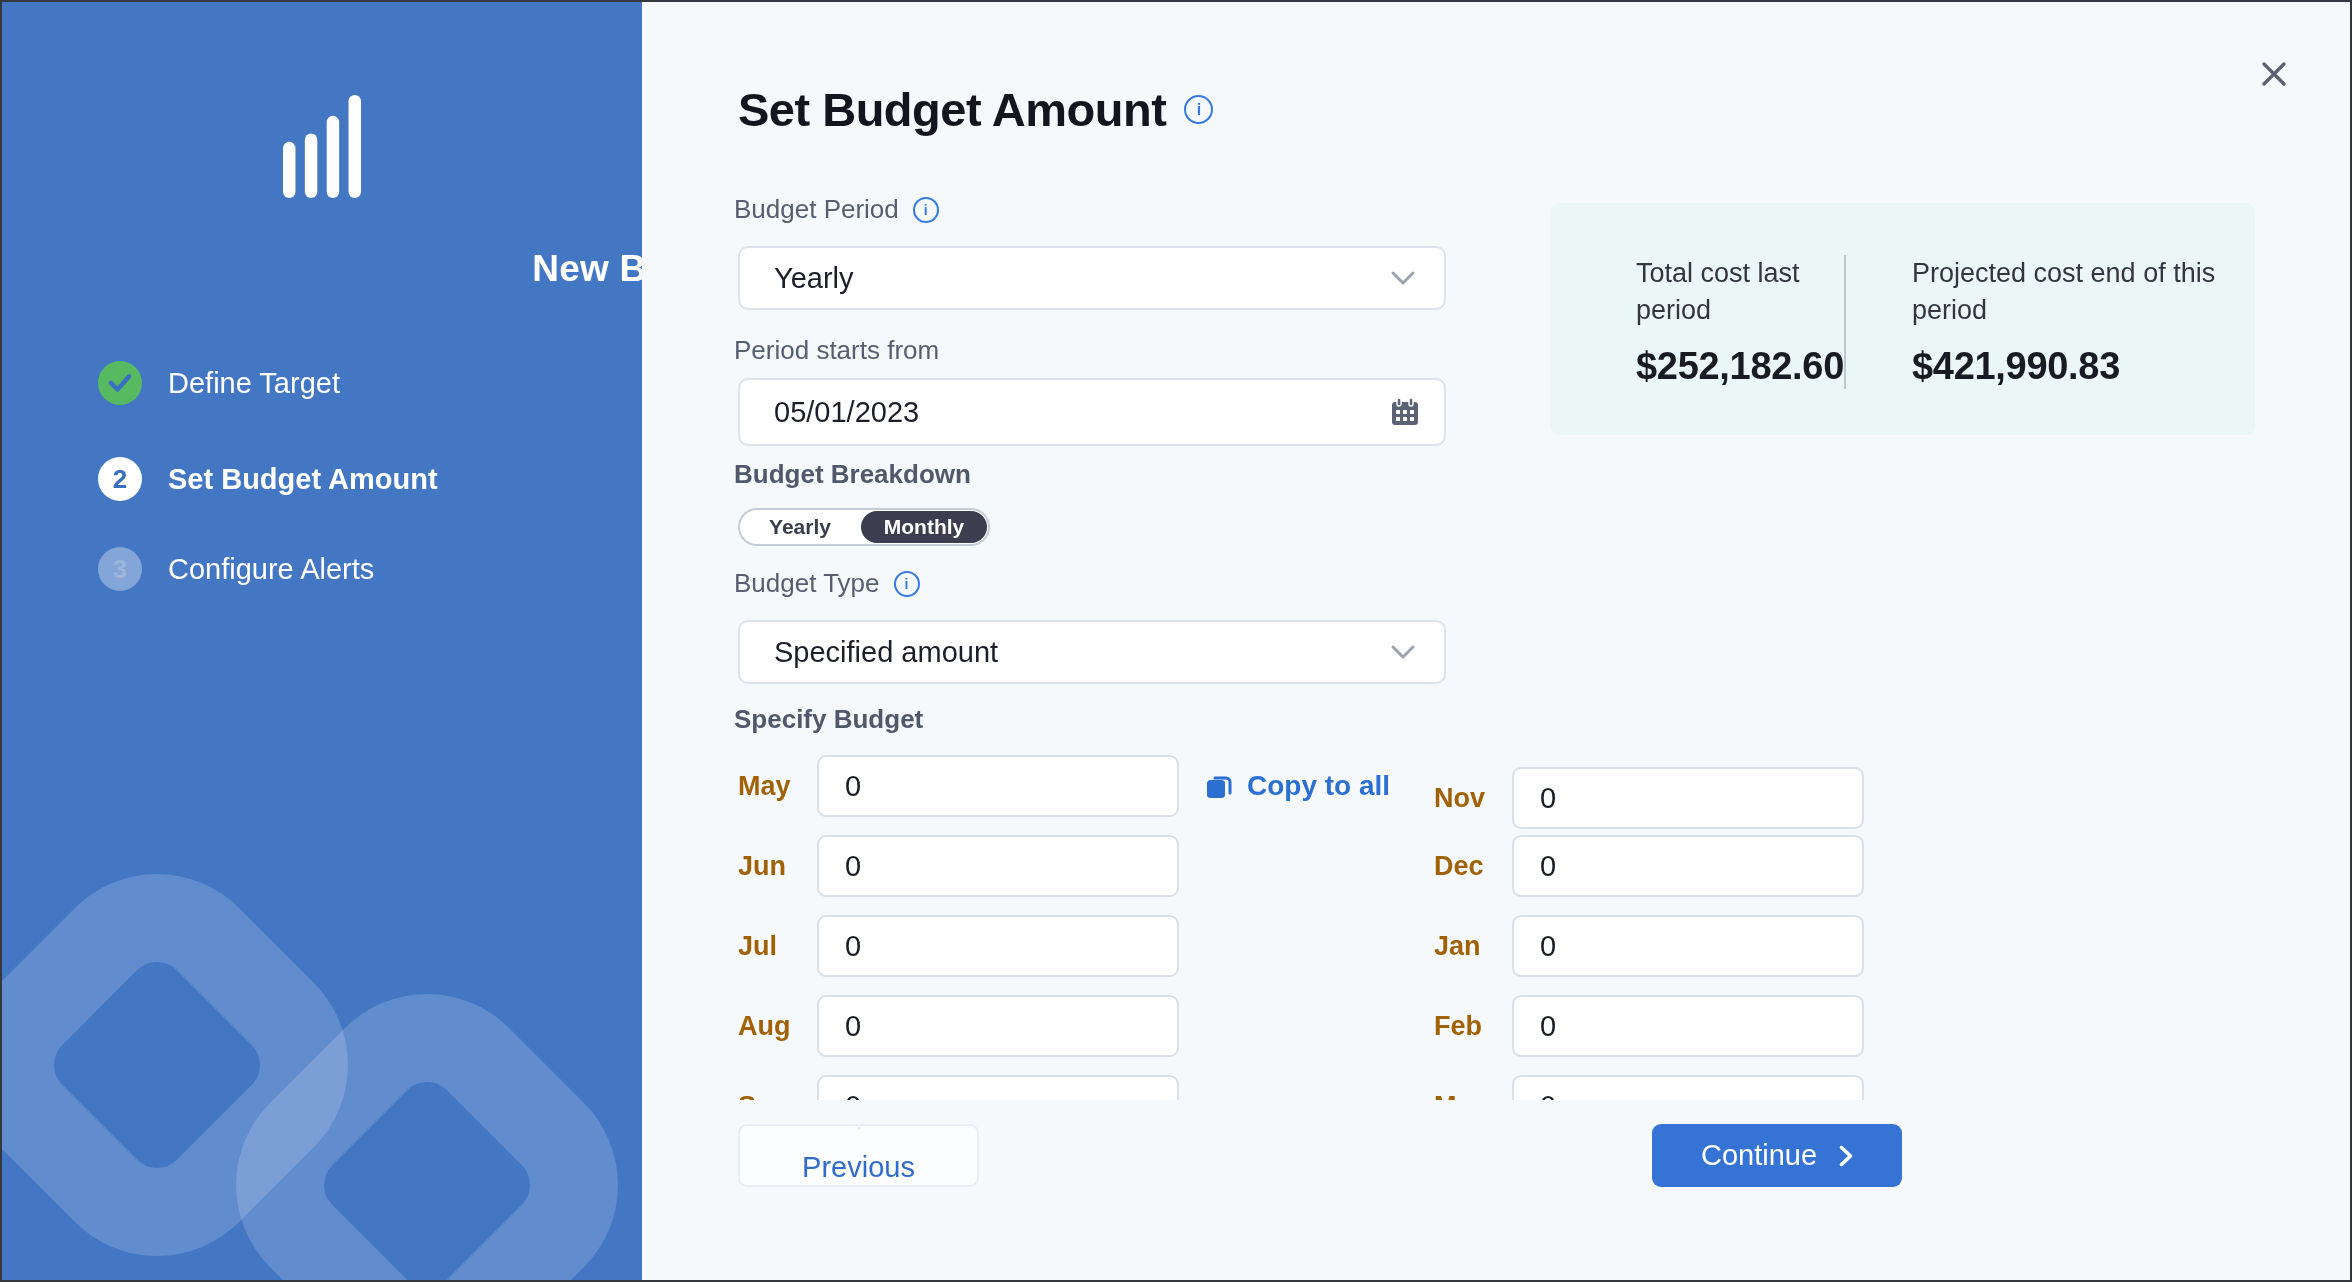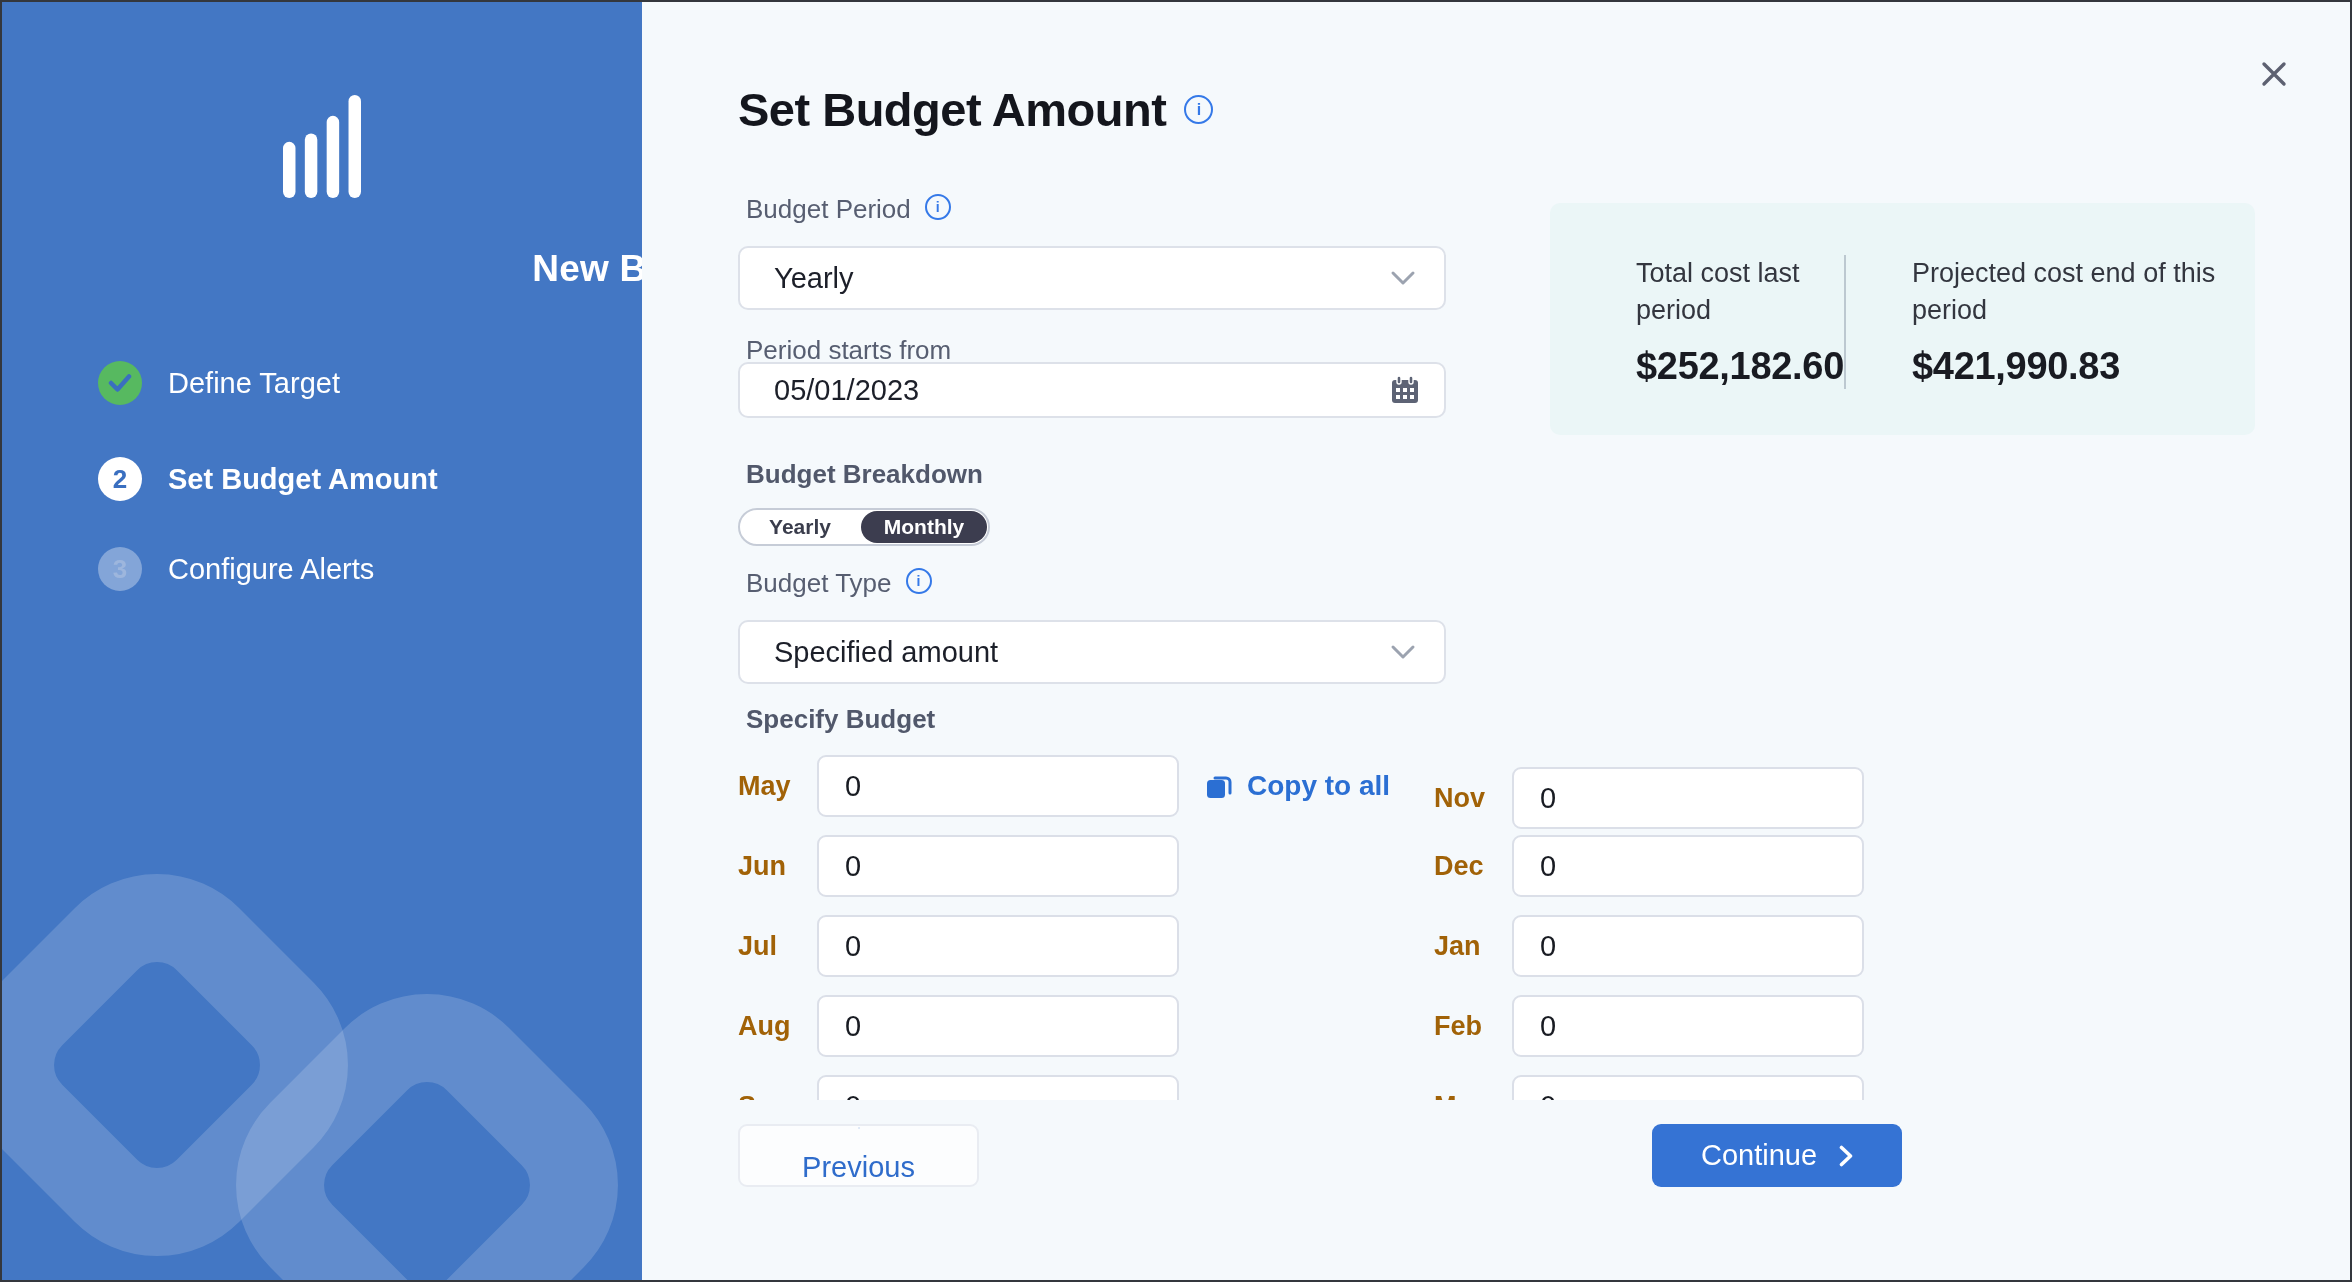--- a/index.html
+++ b/index.html
@@ -24,21 +24,21 @@
   .info-icon{display:inline-flex;align-items:center;justify-content:center;width:25px;height:25px;border:2.5px solid #3579e8;border-radius:50%;color:#3579e8;font-size:16px;font-weight:700;line-height:1;flex:0 0 auto;}
   
   .summary{position:absolute;left:908px;top:201px;width:705px;height:232px;background:#ebf6f7;border-radius:10px;}
   .summary-col{position:absolute;top:52px;margin-left:24px;}
   .summary-col.c1{left:62px;width:240px;}
   .summary-col.c2{left:338px;width:330px;}
   .summary-label{font-size:27px;line-height:37px;color:#33363f;}
   .summary-value{margin-top:16px;font-size:38px;font-weight:700;color:#191b22;letter-spacing:-.3px;}
   .summary-divider{position:absolute;left:294px;top:52px;width:2px;height:134px;background:#bcc8d0;}
   
-  .flabel{position:absolute;left:104px;display:flex;align-items:flex-start;gap:14px;font-size:26px;font-weight:500;color:#575e71;}
+  .flabel{position:absolute;left:92px;display:flex;align-items:center;gap:14px;font-size:26px;font-weight:500;color:#575e71;}
   .flabel.bold{font-weight:700;color:#51586b;}
   .selectbox,.datebox{position:absolute;left:96px;width:708px;height:64px;box-sizing:border-box;background:#fff;border:2px solid #dde1e9;border-radius:10px;display:flex;align-items:center;cursor:pointer;}
   .selectbox .val,.datebox .val{flex:1;padding-left:34px;font-size:29px;color:#1c1f29;}
   .selectbox .chev{margin-right:28px;display:flex;}
   .datebox .cal{margin-right:24px;display:flex;}
   
   .toggle{position:absolute;left:96px;top:506px;width:252px;height:38px;box-sizing:border-box;background:#fff;border:2px solid #c6ccd7;border-radius:20px;display:flex;cursor:pointer;}
   .toggle .opt{flex:1;display:flex;align-items:center;justify-content:center;font-size:21px;font-weight:700;color:#3a3d4c;border-radius:17px;}
   .toggle .opt.sel{background:#3c3d4f;color:#fff;margin:1px;flex:1.05;}
   
@@ -137,21 +137,21 @@
       <span class="chev">
         <svg width="26" height="16" viewBox="0 0 26 16">
             <path d="M3 3 L13 13 L23 3" fill="none" stroke="#9ca3b0" stroke-width="3" stroke-linecap="round" stroke-linejoin="round"></path>
           </svg>
       </span>
     </div>
 
     <div class="flabel" style="top:333px;">
       <span>Period starts from</span>
     </div>
-    <div class="datebox" style="top:360px;height:56px;">
+    <div class="datebox" style="top:376px;height:68px;">
       <span class="val">05/01/2023</span>
       <span class="cal">
         <svg width="30" height="30" viewBox="0 0 30 30">
           <rect x="2" y="5" width="26" height="23" rx="3" fill="#5d6375"></rect>
           <rect x="7" y="1" width="4" height="8" rx="2" fill="#5d6375" stroke="#ffffff" stroke-width="1.4"></rect>
           <rect x="19" y="1" width="4" height="8" rx="2" fill="#5d6375" stroke="#ffffff" stroke-width="1.4"></rect>
           <g fill="#ffffff">
             <rect x="6" y="13" width="4" height="4"></rect>
               <rect x="13" y="13" width="4" height="4"></rect>
               <rect x="20" y="13" width="4" height="4"></rect>

